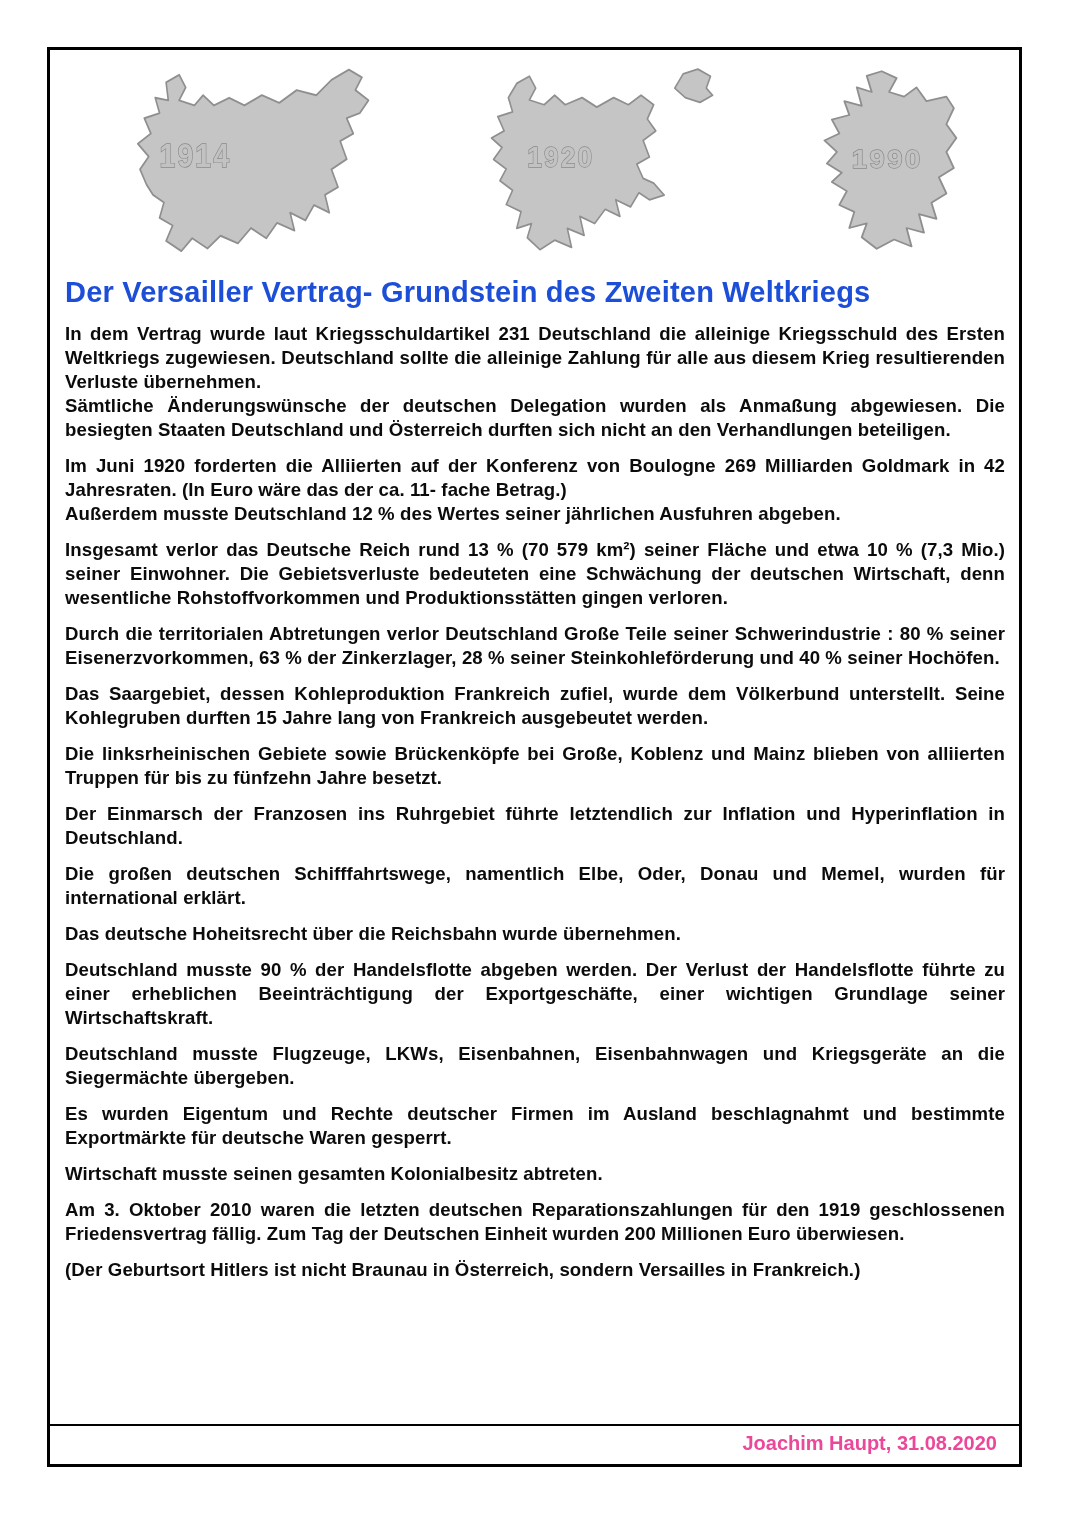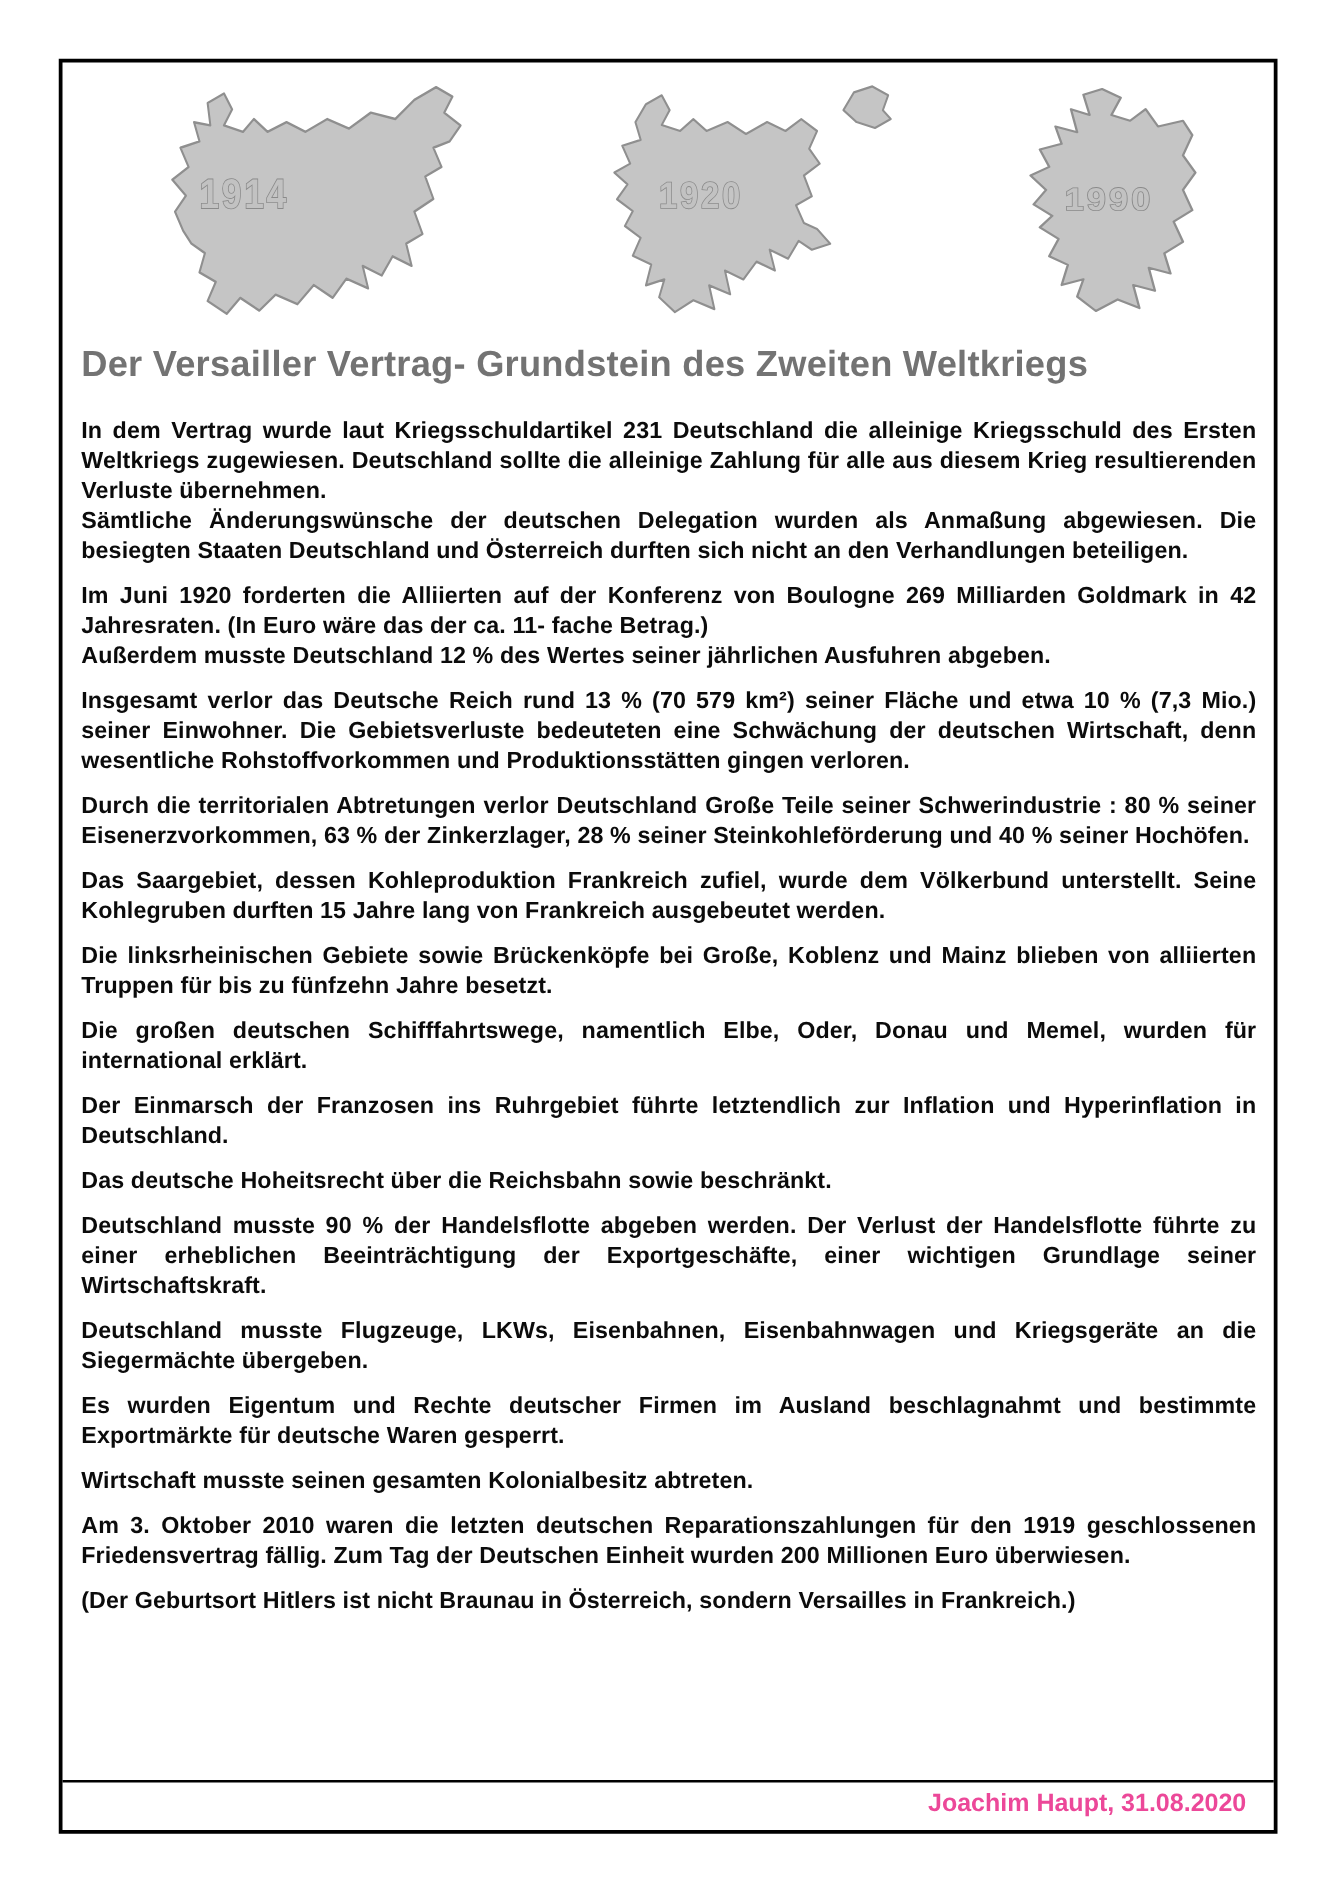--- a/index.html
+++ b/index.html
@@ -46,22 +46,22 @@
     font-weight: bold;
     letter-spacing: 2px;
     fill: var(--year-fill, #c2c2c2);
     stroke: var(--year-stroke, #8a8a8a);
     stroke-width: 1.1px;
     paint-order: stroke;
   }
   .doc-title {
     font-size: 29px;
     font-weight: bold;
-    color: #737373;
-    margin: 10px 0 23px 2px;
+    color: #1d4ed8;
+    margin: 10px 0 13px 2px;
     letter-spacing: 0.2px;
   }
   .para {
     font-size: 18.6px;
     font-weight: bold;
     color: var(--text, #0b0b0b);
     line-height: 1.29;
     margin: 0 0 12px 2px;
     white-space: pre-line;
     letter-spacing: 0.1px;
@@ -118,23 +118,23 @@
 
       <div class="paragraphs">
           <p class="para">In dem Vertrag wurde laut Kriegsschuldartikel 231 Deutschland die alleinige Kriegsschuld des Ersten Weltkriegs zugewiesen. Deutschland sollte die alleinige Zahlung für alle aus diesem Krieg resultierenden Verluste übernehmen.
 Sämtliche Änderungswünsche der deutschen Delegation wurden als Anmaßung abgewiesen. Die besiegten Staaten Deutschland und Österreich durften sich nicht an den Verhandlungen beteiligen.</p>
           <p class="para">Im Juni 1920 forderten die Alliierten auf der Konferenz von Boulogne 269 Milliarden Goldmark in 42 Jahresraten. (In Euro wäre das der ca. 11- fache Betrag.)
 Außerdem musste Deutschland 12 % des Wertes seiner jährlichen Ausfuhren abgeben.</p>
           <p class="para">Insgesamt verlor das Deutsche Reich rund 13 % (70 579 km²) seiner Fläche und etwa 10 % (7,3 Mio.) seiner Einwohner. Die Gebietsverluste bedeuteten eine Schwächung der deutschen Wirtschaft, denn wesentliche Rohstoffvorkommen und Produktionsstätten gingen verloren.</p>
           <p class="para">Durch die territorialen Abtretungen verlor Deutschland Große Teile seiner Schwerindustrie : 80 % seiner Eisenerzvorkommen, 63 % der Zinkerzlager, 28 % seiner Steinkohleförderung und 40 % seiner Hochöfen.</p>
           <p class="para">Das Saargebiet, dessen Kohleproduktion Frankreich zufiel, wurde dem Völkerbund unterstellt. Seine Kohlegruben durften 15 Jahre lang von Frankreich ausgebeutet werden.</p>
           <p class="para">Die linksrheinischen Gebiete sowie Brückenköpfe bei Große, Koblenz und Mainz blieben von alliierten Truppen für bis zu fünfzehn Jahre besetzt.</p>
+          <p class="para">Der Einmarsch der Franzosen ins Ruhrgebiet führte letztendlich zur Inflation und Hyperinflation in Deutschland.</p>
           <p class="para">Die großen deutschen Schifffahrtswege, namentlich Elbe, Oder, Donau und Memel, wurden für international erklärt.</p>
-          <p class="para">Der Einmarsch der Franzosen ins Ruhrgebiet führte letztendlich zur Inflation und Hyperinflation in Deutschland.</p>
-          <p class="para">Das deutsche Hoheitsrecht über die Reichsbahn sowie beschränkt.</p>
+          <p class="para">Das deutsche Hoheitsrecht über die Reichsbahn wurde übernehmen.</p>
           <p class="para">Deutschland musste 90 % der Handelsflotte abgeben werden. Der Verlust der Handelsflotte führte zu einer erheblichen Beeinträchtigung der Exportgeschäfte, einer wichtigen Grundlage seiner Wirtschaftskraft.</p>
           <p class="para">Deutschland musste Flugzeuge, LKWs, Eisenbahnen, Eisenbahnwagen und Kriegsgeräte an die Siegermächte übergeben.</p>
           <p class="para">Es wurden Eigentum und Rechte deutscher Firmen im Ausland beschlagnahmt und bestimmte Exportmärkte für deutsche Waren gesperrt.</p>
           <p class="para">Wirtschaft musste seinen gesamten Kolonialbesitz abtreten.</p>
           <p class="para">Am 3. Oktober 2010 waren die letzten deutschen Reparationszahlungen für den 1919 geschlossenen Friedensvertrag fällig. Zum Tag der Deutschen Einheit wurden 200 Millionen Euro überwiesen.</p>
           <p class="para">(Der Geburtsort Hitlers ist nicht Braunau in Österreich, sondern Versailles in Frankreich.)</p>
         </div>
 
     </div>
 

